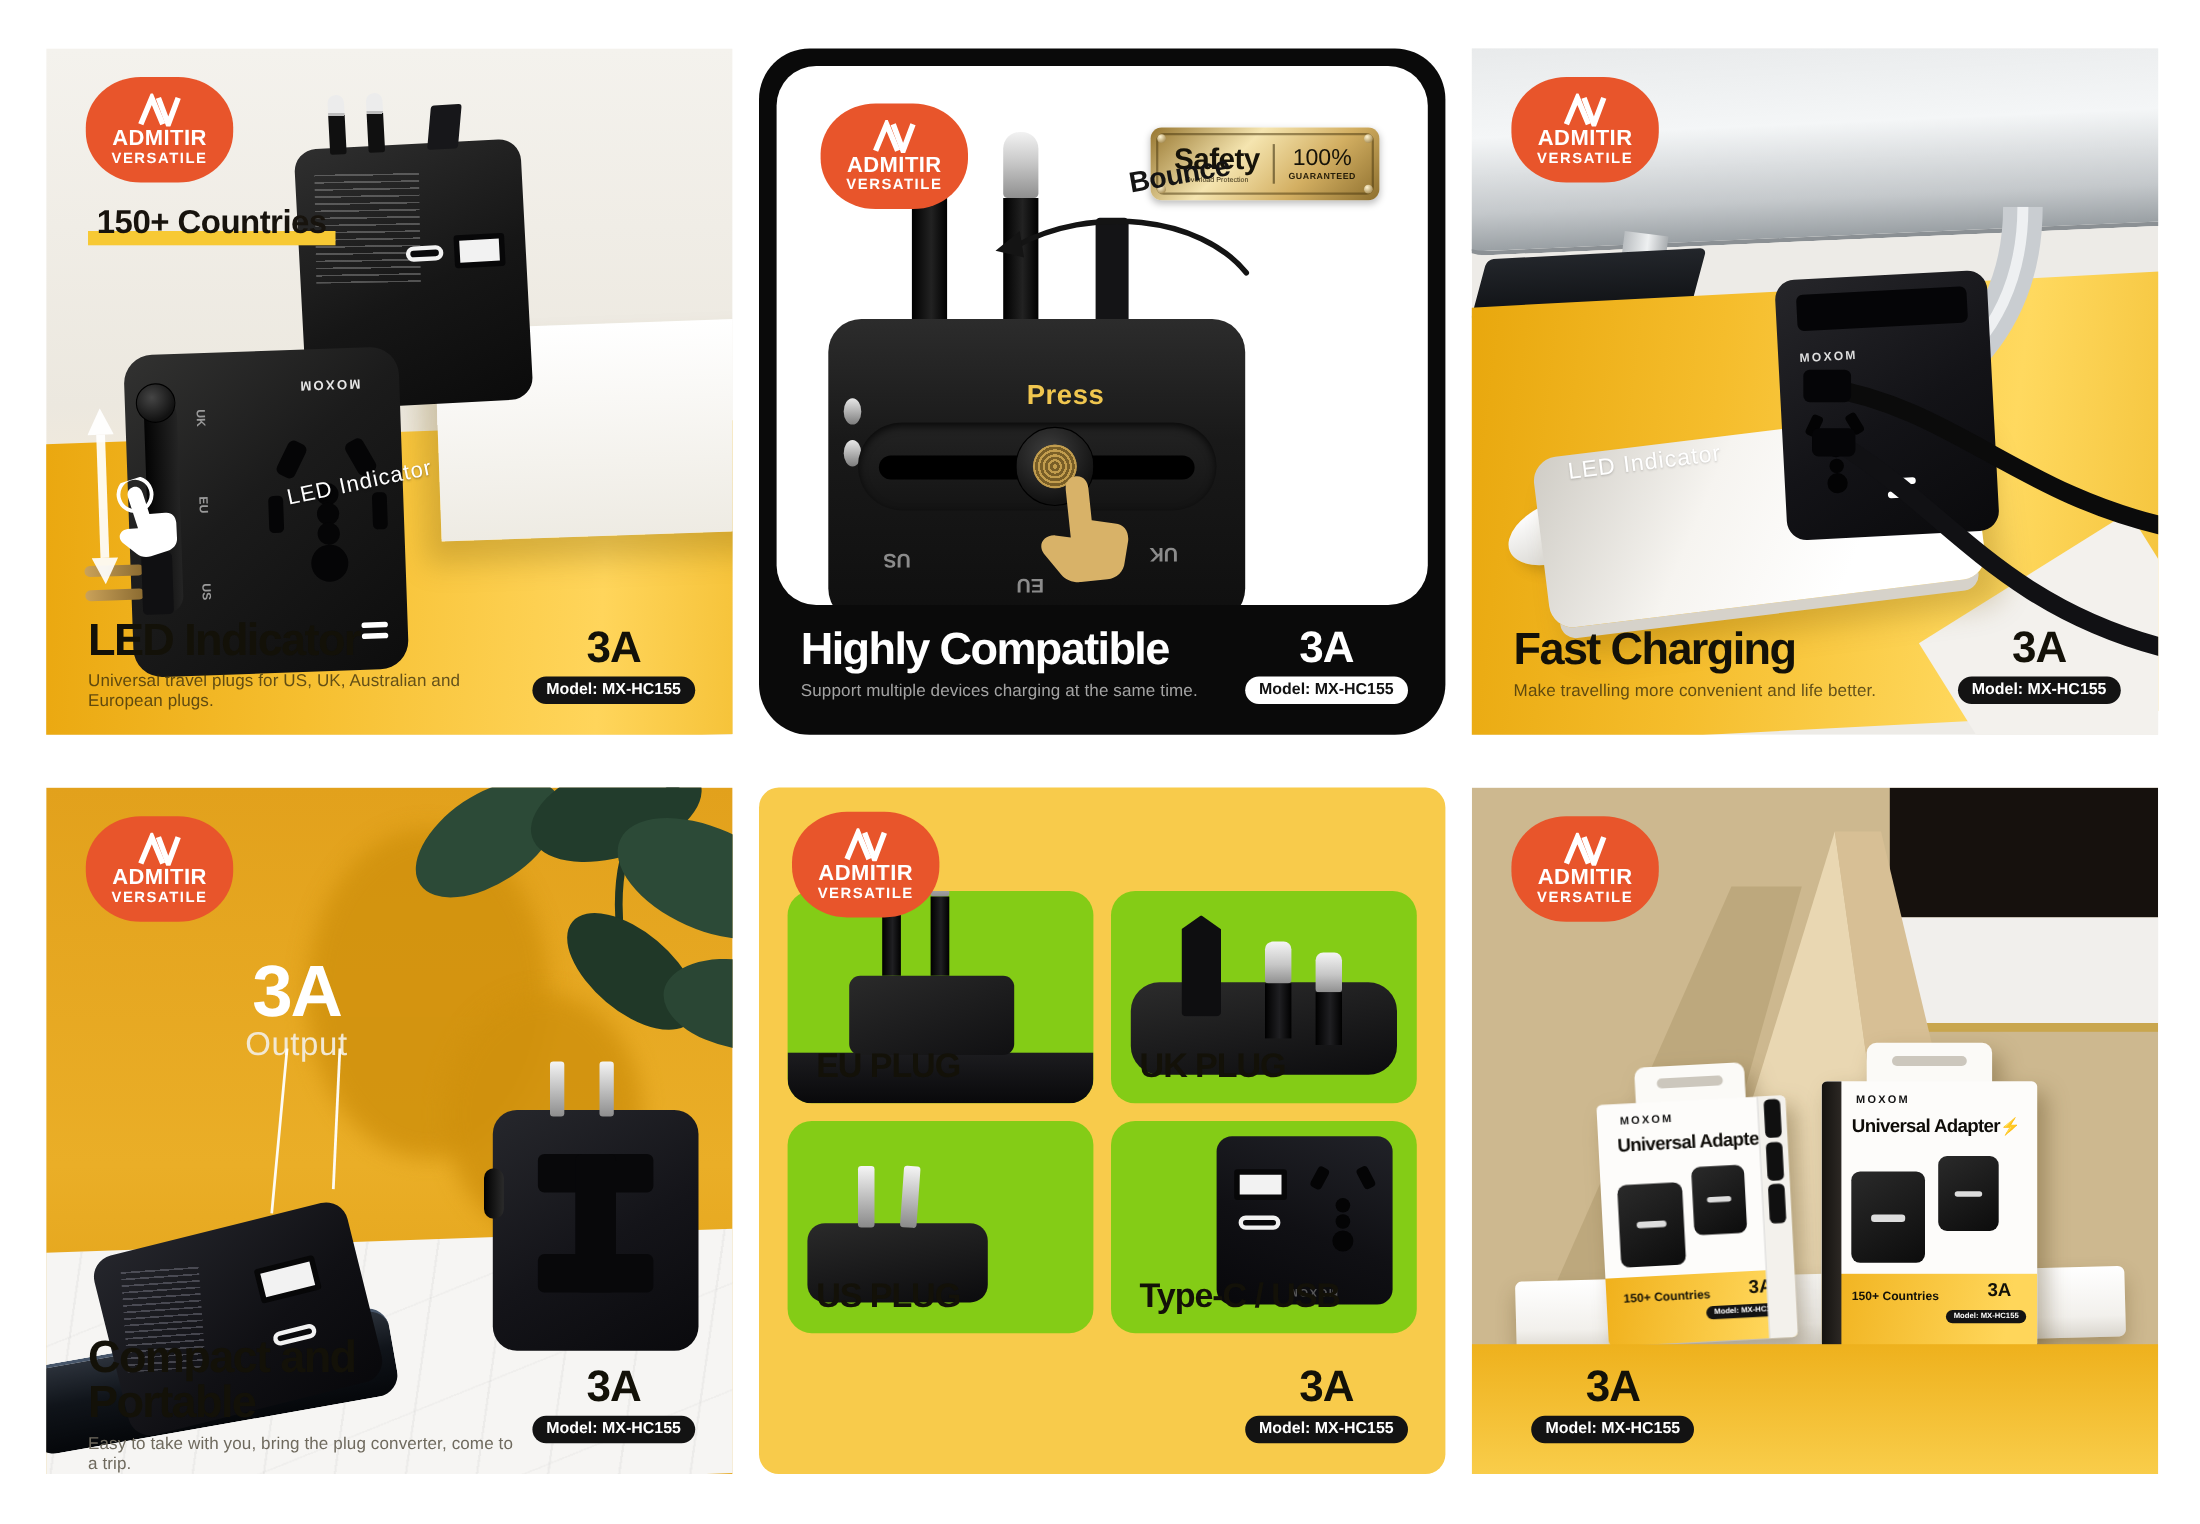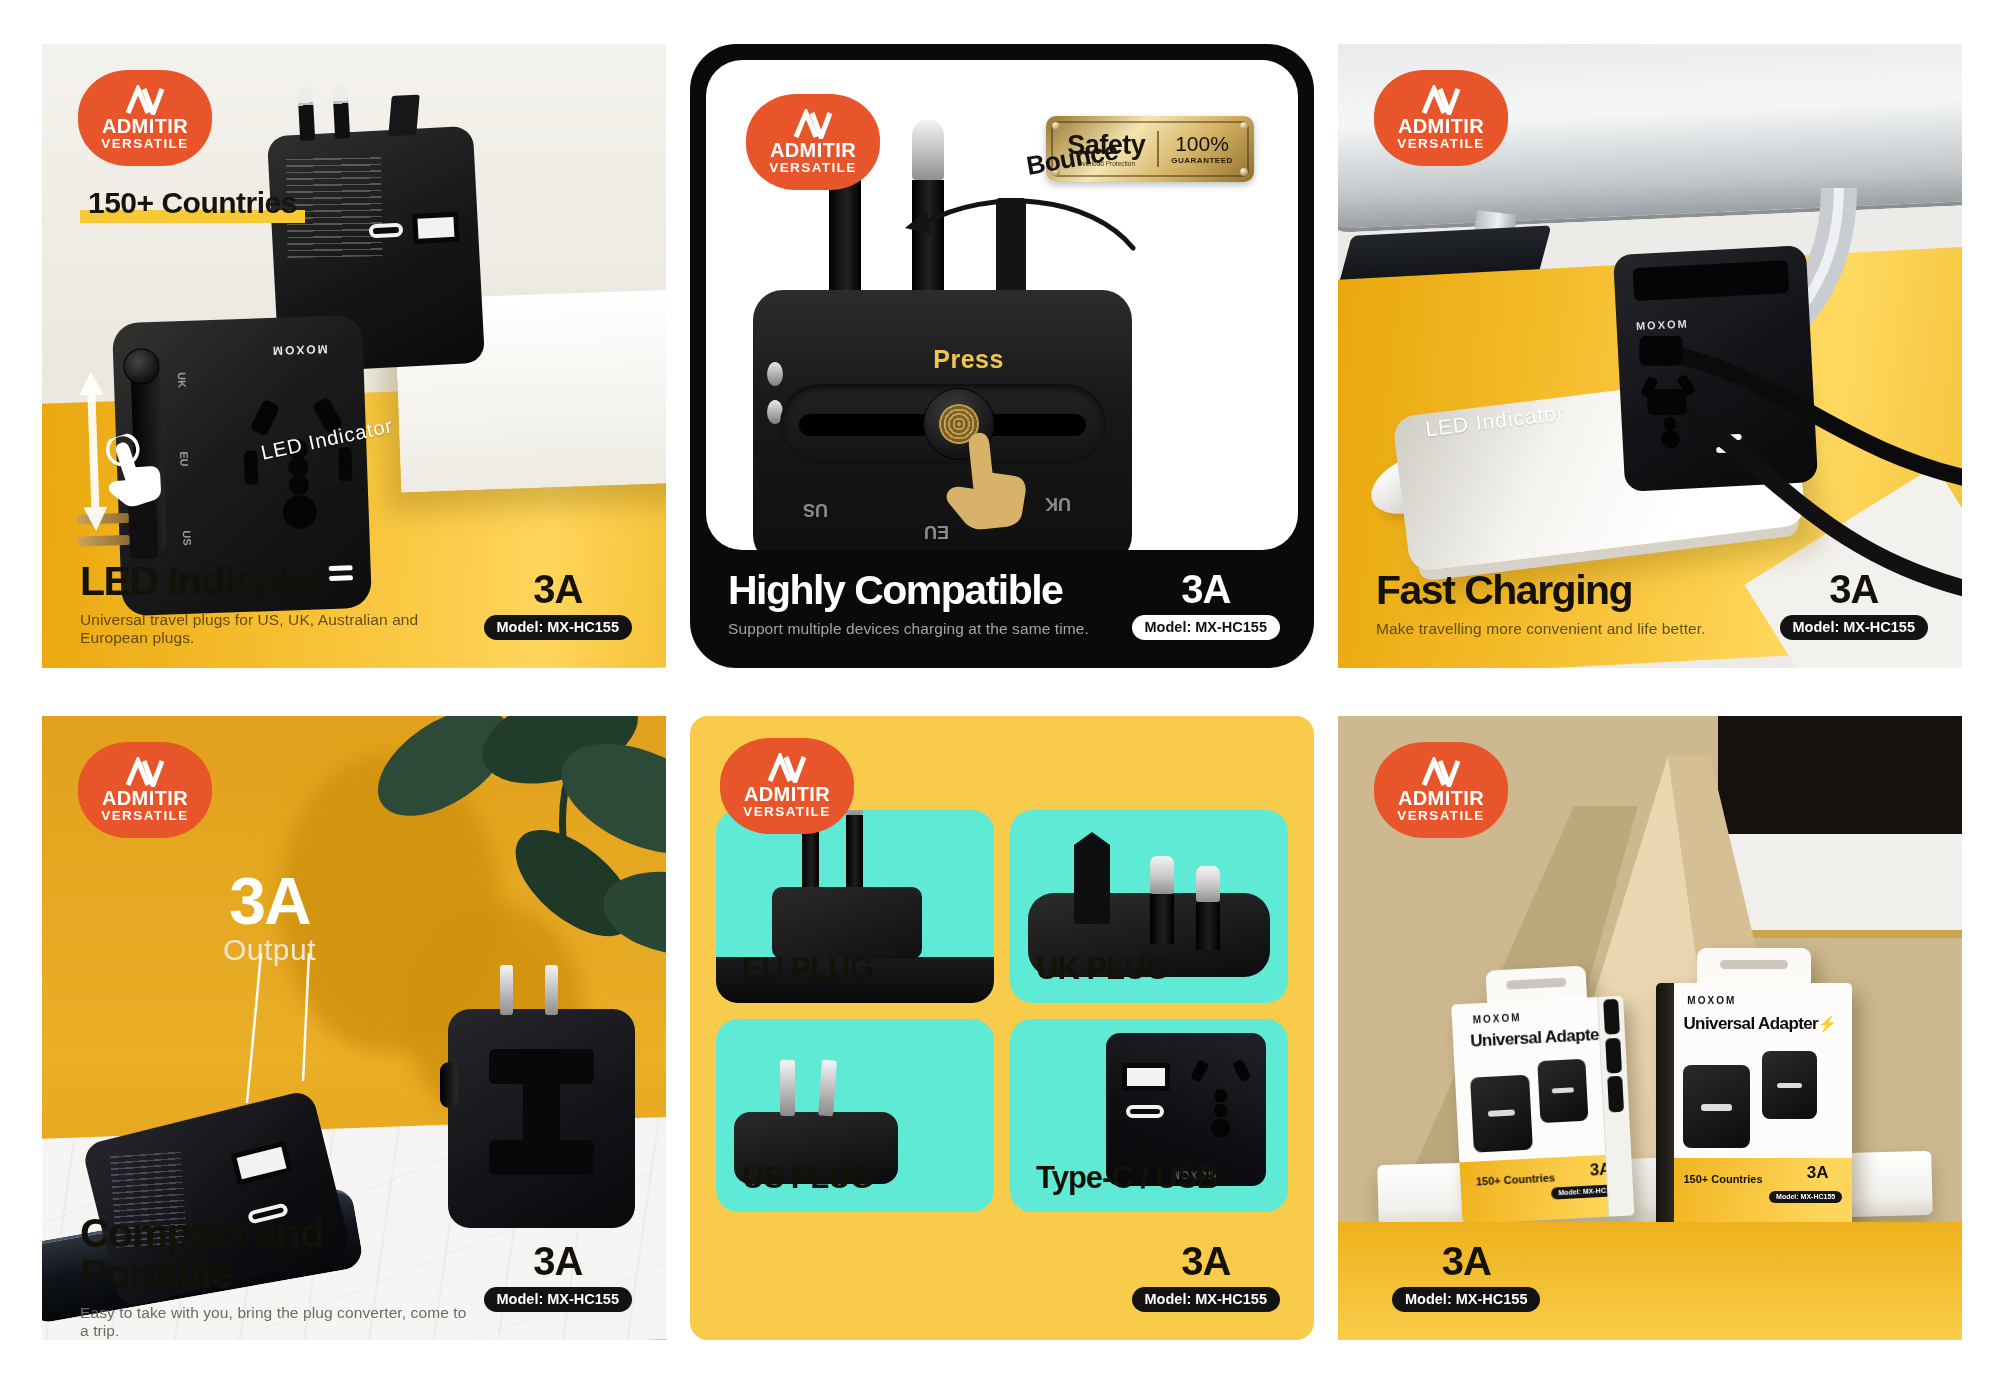--- a/index.html
+++ b/index.html
@@ -190,21 +190,21 @@
     background:linear-gradient(90deg,#000,#2b2b2b); }
   .p4-amp { position:absolute; left:29%; top:25%; z-index:5; text-align:center; }
   .p4-amp .big { font-size:66px; font-weight:bold; color:#fff; line-height:.9; letter-spacing:-2px; }
   .p4-amp .sub { font-size:30px; color:#f2e8d2; margin-top:2px; letter-spacing:.5px; }
   .p4-leaders { position:absolute; left:28%; top:38%; width:140px; height:180px; z-index:5; }
 
   
   .p5 { background:#f8cb4b; border-radius:18px; }
   .p5-cards { position:absolute; left:26px; right:26px; top:94px; bottom:128px;
     display:grid; grid-template-columns:1fr 1fr; grid-template-rows:1fr 1fr; gap:16px; z-index:2; }
-  .p5-card { position:relative; background:#5eead4; border-radius:22px; overflow:hidden; }
+  .p5-card { position:relative; background:#84cc16; border-radius:22px; overflow:hidden; }
   .p5-card .lbl { position:absolute; left:26px; bottom:16px; font-size:31px; font-weight:bold; color:#131108; letter-spacing:-1px; z-index:3; }
   .pin-v { position:absolute; border-radius:7px 7px 2px 2px; }
   .pin-v .tip { width:100%; border-radius:7px 7px 3px 3px; background:linear-gradient(180deg,#f4f4f4 0%,#c7c7c7 55%,#909090 100%); }
   .pin-v .rod { width:100%; background:linear-gradient(90deg,#000,#1f1f22 55%,#000); }
   .p5-eu .base { position:absolute; left:56px; bottom:44px; width:150px; height:72px; border-radius:10px;
     background:linear-gradient(160deg,#2a2a2a,#101012); }
   .p5-eu .deck { position:absolute; left:0; right:0; bottom:0; height:46px; background:linear-gradient(180deg,#1c1c1f,#09090b); }
   .p5-uk .bodyy { position:absolute; left:18px; right:18px; bottom:26px; height:84px; border-radius:26px;
     background:linear-gradient(170deg,#2c2c2c,#0c0c0e); }
   .p5-uk .flat { position:absolute; left:64px; top:22px; width:36px; height:92px; background:#0e0e10; border-radius:4px;

